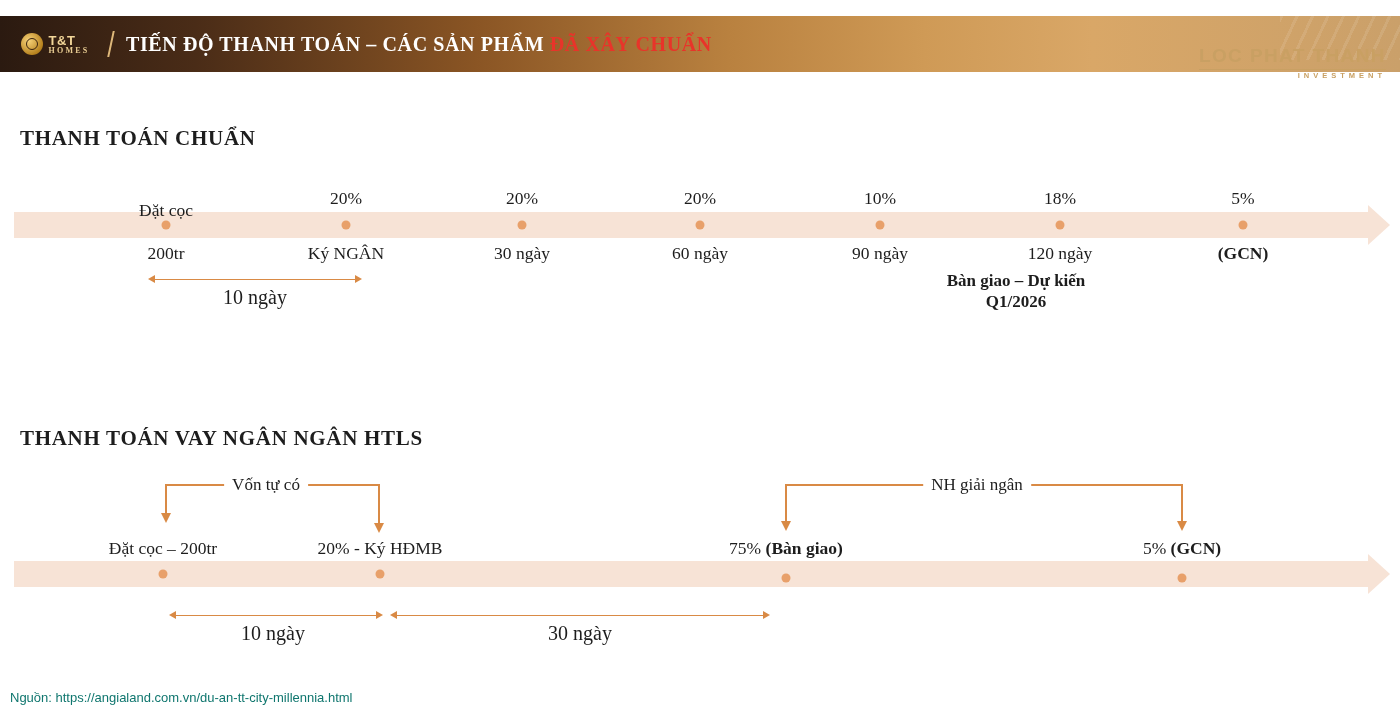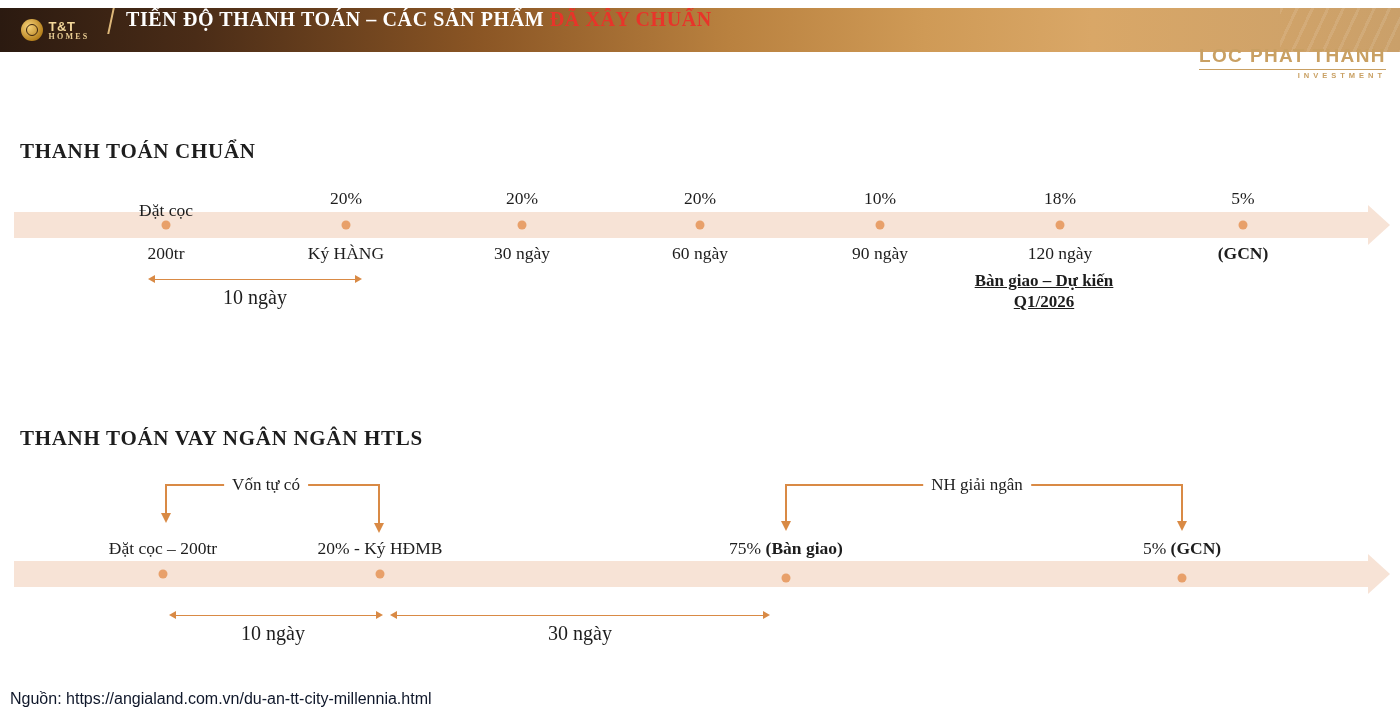--- a/index.html
+++ b/index.html
@@ -7,23 +7,23 @@
   body {
     width:1400px; height:720px;
     font-family:"Liberation Serif", serif;
     background:#ffffff;
     position:relative;
     overflow:hidden;
   }
 
   
   .header {
-    position:absolute; left:0; top:8px; width:1400px; height:44px;
+    position:absolute; left:0; top:16px; width:1400px; height:56px;
     background:linear-gradient(90deg,#2b1a10 0%, #4a2c17 14%, #8a5524 34%, #b9813f 52%, #cf9a56 66%, #d9a767 78%, #caa06a 100%);
-    display:flex; align-items:flex-start;
+    display:flex; align-items:center;
     overflow:hidden;
   }
   .logo-box {
     width:110px; height:44px; display:flex; align-items:center; justify-content:center;
     flex:0 0 auto;
   }
   .logo-mark {
     display:flex; align-items:center; gap:6px;
   }
   .logo-emblem {
@@ -74,21 +74,21 @@
     font-size:7.5px; font-weight:700; color:#c9a063; letter-spacing:4px; margin-top:2px;
   }
   .lph .rule { height:1px; background:#c9a063; margin-top:3px; }
 
   
   .section-title {
     position:absolute;
     font-family:"Liberation Serif", serif;
     font-weight:700; font-size:21px; letter-spacing:.7px; color:#1d1d1d;
   }
-  #t-standard { left:20px; top:126px;margin-top:13px; }
+  #t-standard { left:20px; top:126px; }
   #t-bank     { left:20px; top:426px; }
 
   
   .band {
     position:absolute; height:26px; background:#f7e3d6;
   }
   .band:after{
     content:""; position:absolute; right:-20px; top:-7px;
     width:0; height:0;
     border-top:20px solid transparent;
@@ -150,21 +150,21 @@
   }
   .bracket-label {
     position:absolute; transform:translateX(-50%);
     font-family:"Liberation Serif", serif; font-size:17px; color:#1d1d1d;
     background:#fff; padding:0 8px; white-space:nowrap;
   }
 
   .source {
     position:absolute; left:10px; top:690px;
     font-family:"Liberation Sans", sans-serif;
-    font-size:16px; color:#0f172a;
+    font-size:13px; color:#0f766e;
   }
 </style>
 </head>
 <body>
 
 <div class="header">
   <div class="logo-box">
     <div class="logo-mark">
       <div class="logo-emblem"></div>
       <div class="logo-text">
@@ -189,38 +189,38 @@
 <div class="section-title" id="t-standard">THANH TOÁN CHUẨN</div>
 
 <div class="band" id="band1"></div>
 
 <div class="node-top" style="left:166px; top:188px;margin-top:12px;">Đặt cọc</div>
 <div class="dot" style="left:166px; top:225px;"></div>
 <div class="node-bot" style="left:166px; top:243px;">200tr</div>
 
 <div class="node-top" style="left:346px; top:188px;">20%</div>
 <div class="dot" style="left:346px; top:225px;"></div>
-<div class="node-bot" style="left:346px; top:243px;">Ký HÀNG</div>
+<div class="node-bot" style="left:346px; top:243px;">Ký NGÂN</div>
 
 <div class="node-top" style="left:522px; top:188px;">20%</div>
 <div class="dot" style="left:522px; top:225px;"></div>
 <div class="node-bot" style="left:522px; top:243px;">30 ngày</div>
 
 <div class="node-top" style="left:700px; top:188px;">20%</div>
 <div class="dot" style="left:700px; top:225px;"></div>
 <div class="node-bot" style="left:700px; top:243px;">60 ngày</div>
 
 <div class="node-top" style="left:880px; top:188px;">10%</div>
 <div class="dot" style="left:880px; top:225px;"></div>
 <div class="node-bot" style="left:880px; top:243px;">90 ngày</div>
 
 <div class="node-top" style="left:1060px; top:188px;">18%</div>
 <div class="dot" style="left:1060px; top:225px;"></div>
 <div class="node-bot" style="left:1060px; top:243px;">120 ngày</div>
-<div class="node-sub" style="left:1044px; top:270px;text-decoration:underline;">Bàn giao – Dự kiến Q1/2026</div>
+<div class="node-sub" style="left:1016px; top:270px;">Bàn giao – Dự kiến Q1/2026</div>
 
 <div class="node-top" style="left:1243px; top:188px;">5%</div>
 <div class="dot" style="left:1243px; top:225px;"></div>
 <div class="node-bot bold" style="left:1243px; top:243px;">(GCN)</div>
 
 <div class="measure" style="left:155px; top:279px; width:200px;"></div>
 <div class="measure-label" style="left:255px; top:286px;">10 ngày</div>
 
 <div class="section-title" id="t-bank">THANH TOÁN VAY NGÂN NGÂN HTLS</div>
 

